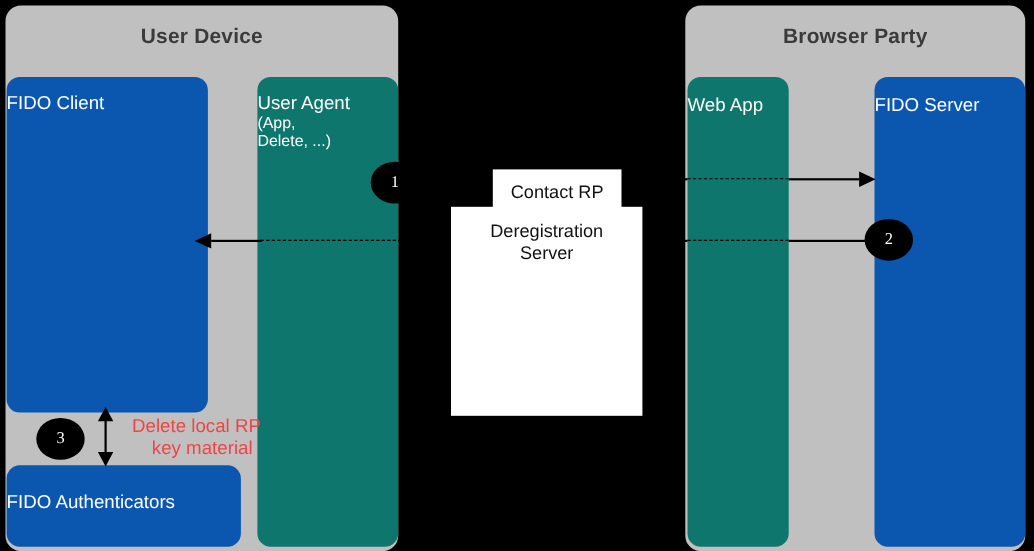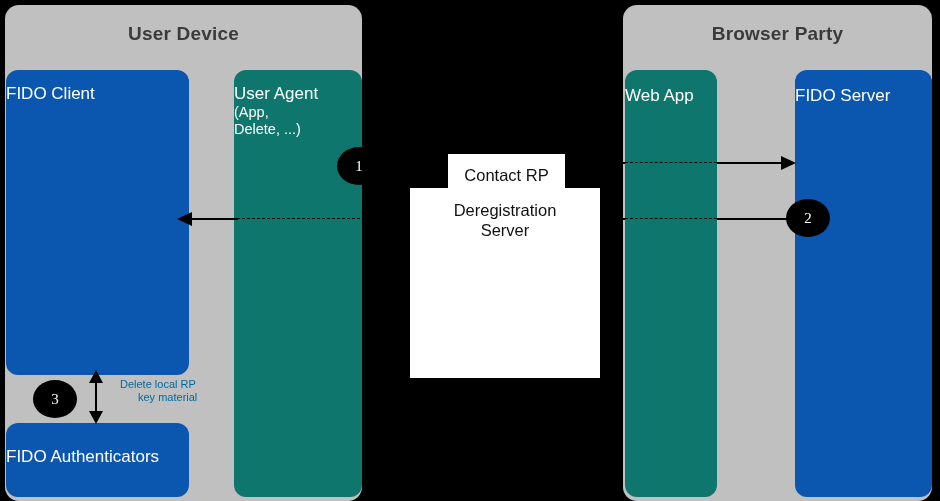--- a/index.html
+++ b/index.html
@@ -122,22 +122,22 @@
   .arrow-down {
     position: absolute;
     width: 0; height: 0;
     border-left: 7px solid transparent;
     border-right: 7px solid transparent;
     border-top: 13px solid #000000;
     z-index: 21;
   }
   .edge-label {
     position: absolute;
-    color: #0369a1;
-    font-size: 11px;
+    color: #ef4444;
+    font-size: 17px;
     text-align: center;
     line-height: 1.2;
     z-index: 25;
   }
 </style>
 </head>
 <body>
 
 <div id="canvas">
 
@@ -148,21 +148,21 @@
   <div class="container-box" style="left:623px; top:5px; width:309px; height:496px;">
     <div class="container-title">Browser Party</div>
   </div>
 
   <div class="node node-blue" style="left:6px; top:70px; width:183px; height:305px;">
     <div class="node-inner">
       <span class="node-label">FIDO Client</span>
     </div>
   </div>
 
-  <div class="node node-blue" style="left:6px; top:423px; width:183px; height:74px; padding-top:24px;">
+  <div class="node node-blue" style="left:6px; top:423px; width:213px; height:74px; padding-top:24px;">
     <div class="node-inner">
       <span class="node-label">FIDO Authenticators</span>
     </div>
   </div>
 
   <div class="node node-gray" style="left:234px; top:70px; width:128px; height:427px;">
     <div class="node-inner">
       <span class="node-label">User Agent</span>
       <span class="node-label sub">(App,</span>
       <span class="node-label sub">Delete, ...)</span>
@@ -200,21 +200,21 @@
 
   <div class="edge-label" style="left:120px; top:378px; width:180px; text-align:left;">
     <span>Delete local RP</span><br>
     <span style="display:inline-block; margin-left:18px;">key material</span>
   </div>
 
   <div class="msg-box" style="left:448px; top:141px; width:117px; height:46px; padding-top:11px; z-index:30;margin-top:13px;">
     <span>Contact RP</span>
   </div>
 
-  <div class="msg-box" style="left:410px; top:188px; width:190px; height:190px; padding-top:12px; z-index:30;">
+  <div class="msg-box" style="left:410px; top:188px; width:174px; height:190px; padding-top:12px; z-index:30;">
     <div>
       <span>Deregistration</span><br>
       <span>Server</span>
     </div>
   </div>
 
   <div class="badge" style="left:337px; top:147px; width:44px; height:38px;">
     <span>1</span>
   </div>
   <div class="badge" style="left:786px; top:199px; width:44px; height:38px;">

